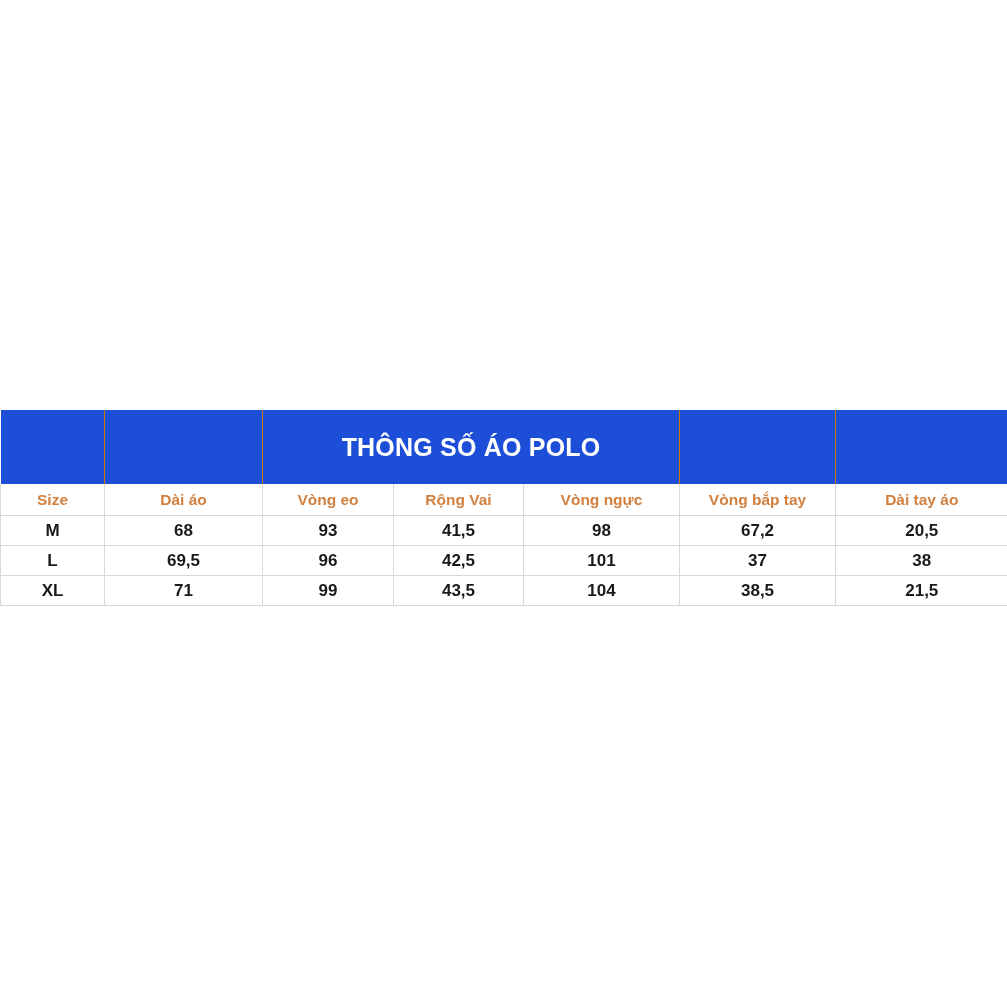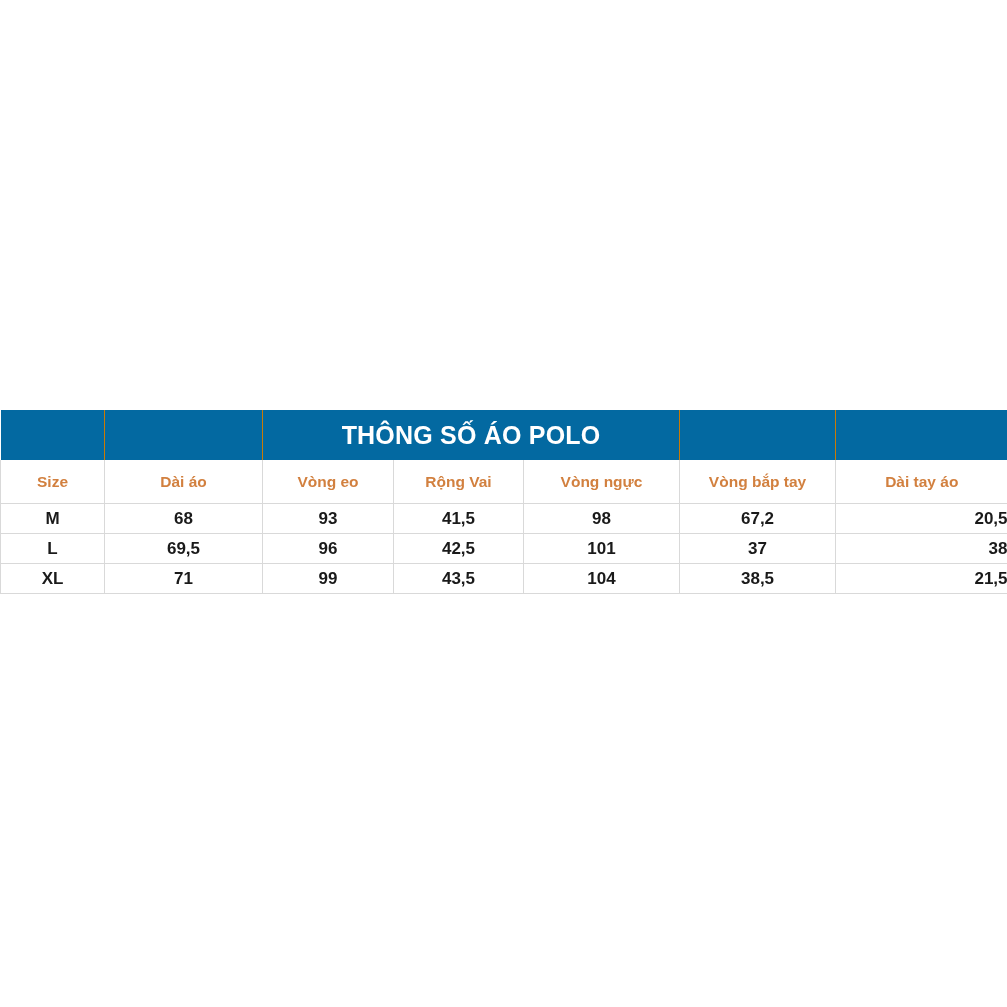--- a/index.html
+++ b/index.html
@@ -31,23 +31,23 @@
   table.size-chart col.c-size      { width: 104px; }
   table.size-chart col.c-len       { width: 158px; }
   table.size-chart col.c-waist     { width: 131px; }
   table.size-chart col.c-shoulder  { width: 130px; }
   table.size-chart col.c-chest     { width: 156px; }
   table.size-chart col.c-arm       { width: 156px; }
   table.size-chart col.c-sleeve    { width: 172px; }
 
   
   tr.banner-row > td {
-    background: #0369a1;
+    background: #1d4ed8;
     height: 42px;
-    padding: 4px;
+    padding: 16px;
     border-right: 1px solid #c97a06;
     border-left: none;
     border-top: none;
     border-bottom: none;
     vertical-align: middle;
     margin-left: 40px;
   }
   tr.banner-row > td:last-child { border-right: none; }
 
   td.banner-title {
@@ -55,21 +55,21 @@
     color: #ffffff;
     font-size: 25px;
     font-weight: bold;
     letter-spacing: 0.2px;
     line-height: 42px;
     white-space: nowrap;
   }
 
   
   tr.head-row > th {
-    height: 43px;
+    height: 31px;
     padding: 0;
     color: #d2803f;
     font-size: 15.5px;
     font-weight: bold;
     text-align: center;
     vertical-align: middle;
     background: #ffffff;
     border-right: 1px solid #d9d9d9;
     border-bottom: 1px solid #d9d9d9;
     border-top: none;
@@ -89,21 +89,21 @@
     text-align: center;
     vertical-align: middle;
     background: #ffffff;
     border-right: 1px solid #d9d9d9;
     border-bottom: 1px solid #d9d9d9;
     border-top: none;
     border-left: none;
     white-space: nowrap;
   }
   tr.data-row > td:first-child { border-left: 1px solid #d9d9d9; }
-  tr.data-row > td:last-child  { border-right: none; text-align: right; }
+  tr.data-row > td:last-child  { border-right: none; }
   tr.data-row.last-row > td    { border-bottom: none; }
 </style>
 </head>
 <body>
 
 <div id="size-chart-wrap">
   <table class="size-chart">
     <colgroup>
       <col class="c-size">
       <col class="c-len">

